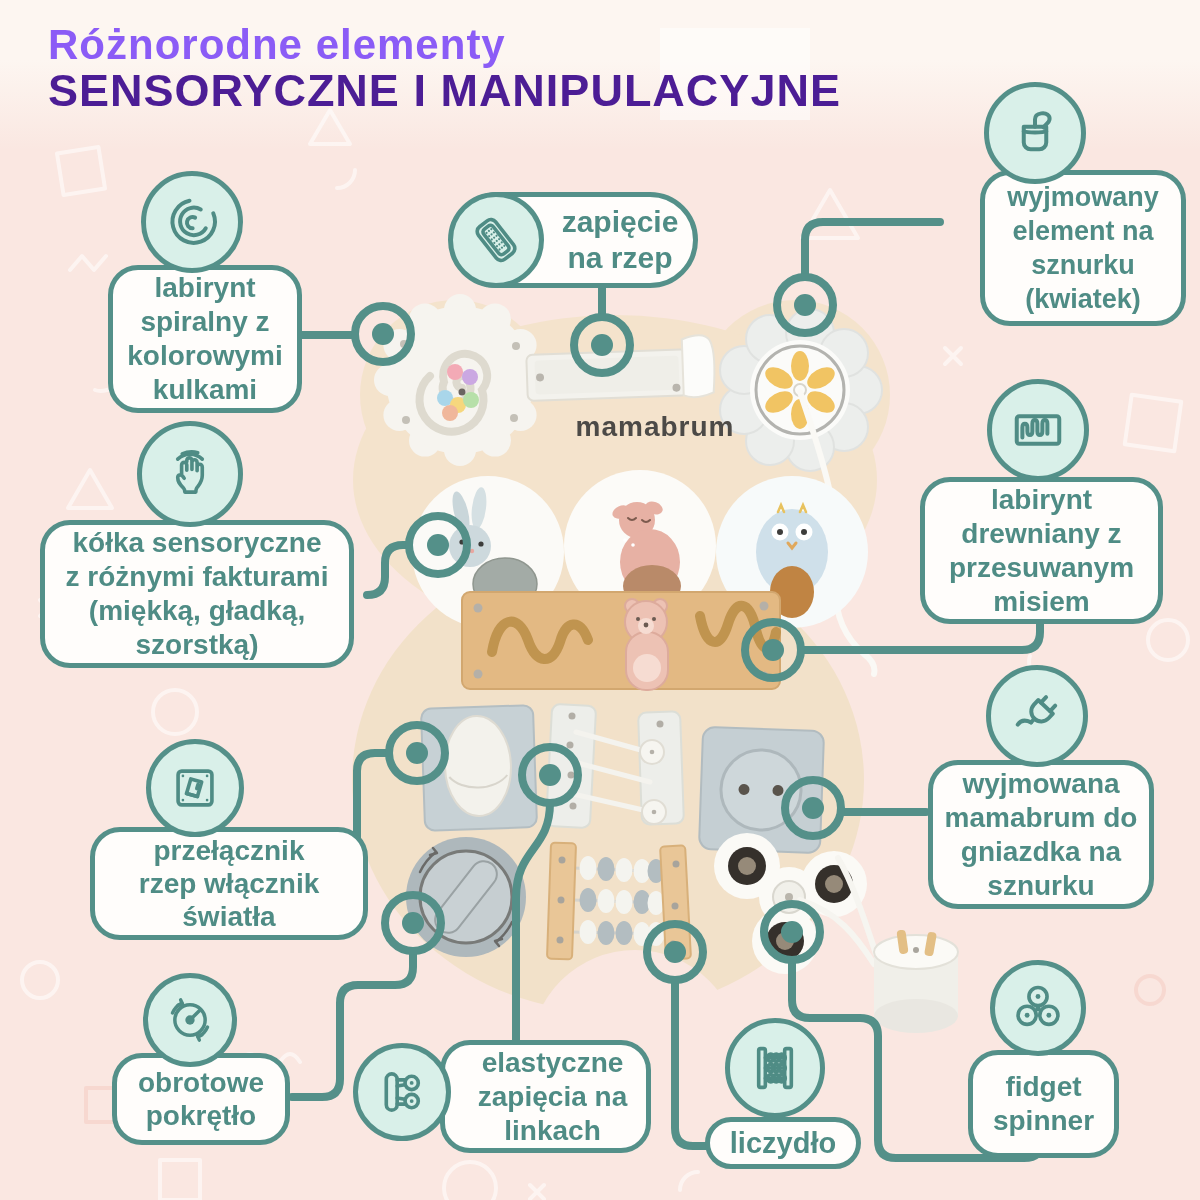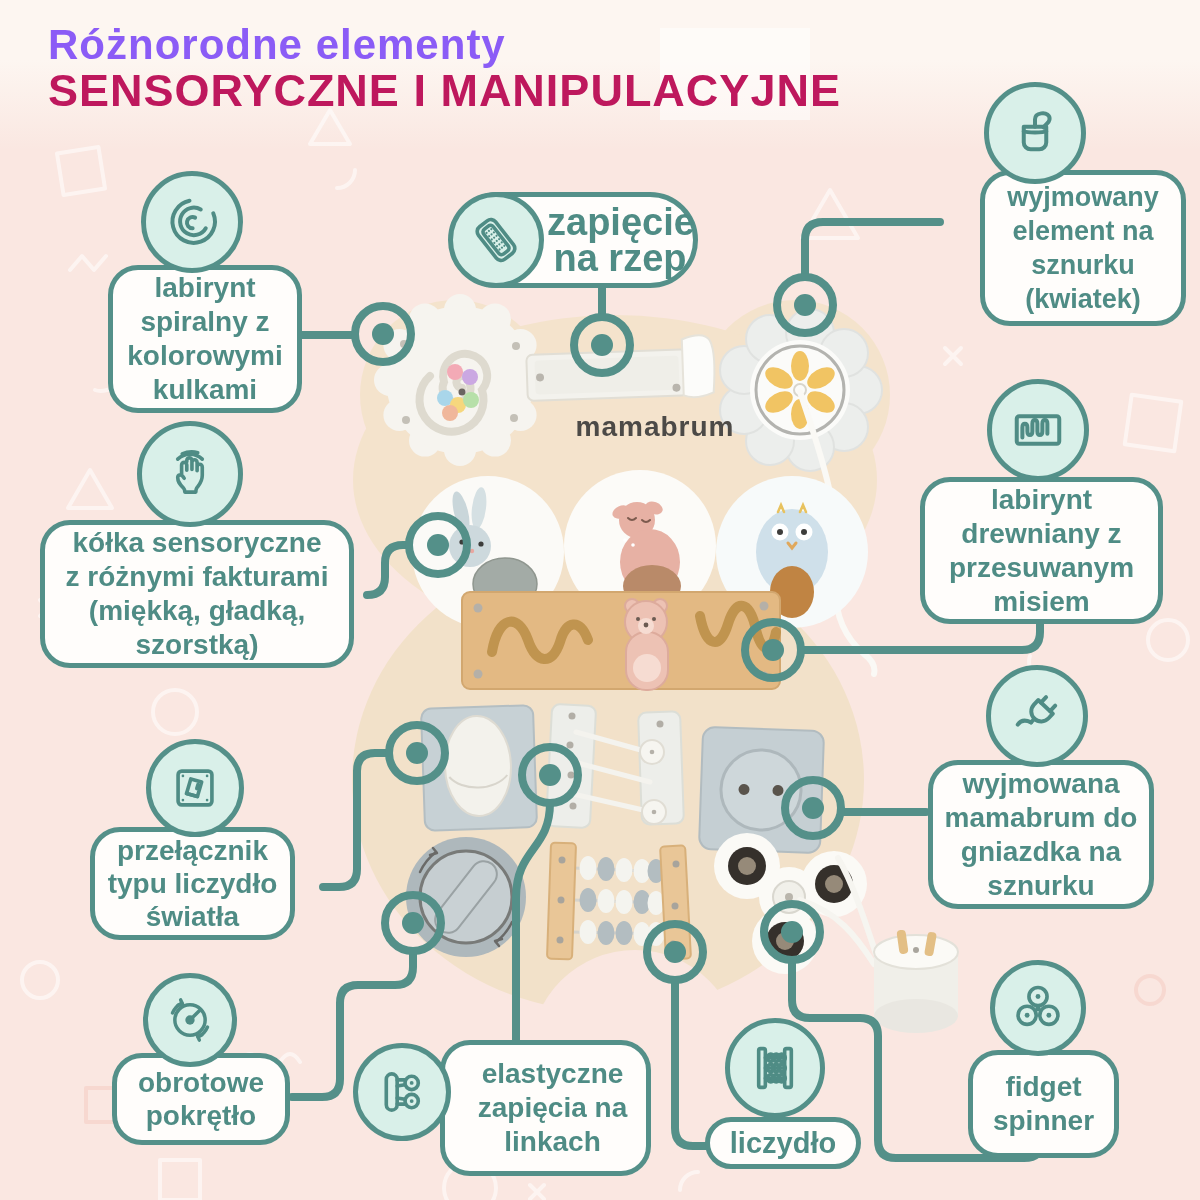--- a/index.html
+++ b/index.html
@@ -2,21 +2,21 @@
 <html><head>
 <meta charset="utf-8">
 <style>
   html,body{margin:0;padding:0;}
   .canvas{position:relative;width:1200px;height:1200px;background:#fae7e1;overflow:hidden;
           font-family:"Liberation Sans",sans-serif;}
   .topband{position:absolute;left:0;top:0;width:1200px;height:150px;
            background:linear-gradient(#fdf6f1 40%,rgba(253,246,241,0));z-index:0;}
   .title{position:absolute;left:48px;top:22px;z-index:5;line-height:1.08;}
   .t1{font-size:42px;color:#8b5cf6;font-weight:bold;letter-spacing:1px;}
-  .t2{font-size:45px;color:#be185d;font-weight:bold;letter-spacing:1px;}
+  .t2{font-size:45px;color:#4c1d95;font-weight:bold;letter-spacing:1px;}
   .callout{position:absolute;box-sizing:border-box;background:#fffdfb;border:5px solid #549089;
            border-radius:30px;color:#4f8c85;font-weight:bold;text-align:center;display:flex;
            flex-direction:column;justify-content:center;z-index:5;}
   .badge{position:absolute;box-sizing:border-box;background:#d9f0e9;border:5px solid #549089;
          border-radius:50%;display:flex;align-items:center;justify-content:center;z-index:6;}
   .badge.behind{z-index:4;}
   svg.bsvg{position:absolute;left:0;top:0;z-index:1;}
   svg.pattern{position:absolute;left:0;top:0;z-index:0;}
 </style>
 </head>
@@ -510,21 +510,21 @@
     </svg>
   </div>
 
   <div class="callout" style="left:108px;top:265px;width:194px;height:148px;font-size:28px;line-height:34px;">
     <div>labirynt</div>
     <div>spiralny z</div>
     <div>kolorowymi</div>
     <div>kulkami</div>
   </div>
 
-  <div class="callout" style="left:450px;top:192px;width:248px;height:96px;border-radius:48px;font-size:38px;line-height:36px;padding-left:92px;">
+  <div class="callout" style="left:450px;top:192px;width:248px;height:96px;border-radius:48px;font-size:30px;line-height:36px;padding-left:92px;">
     <div>zapięcie</div>
     <div>na rzep</div>
   </div>
 
   <div class="callout" style="left:940px;top:170px;width:206px;height:156px;font-size:27px;line-height:34px;margin-left:40px;">
     <div>wyjmowany</div>
     <div>element na</div>
     <div>sznurku</div>
     <div>(kwiatek)</div>
   </div>
@@ -536,39 +536,39 @@
     <div>misiem</div>
   </div>
 
   <div class="callout" style="left:40px;top:520px;width:314px;height:148px;font-size:28px;line-height:34px;">
     <div>kółka sensoryczne</div>
     <div>z różnymi fakturami</div>
     <div>(miękką, gładką,</div>
     <div>szorstką)</div>
   </div>
 
-  <div class="callout" style="left:90px;top:827px;width:205px;height:113px;font-size:28px;line-height:33px;">
+  <div class="callout" style="left:90px;top:827px;width:278px;height:113px;font-size:28px;line-height:33px;">
     <div>przełącznik</div>
-    <div>typu liczydło</div>
+    <div>rzep włącznik</div>
     <div>światła</div>
   </div>
 
   <div class="callout" style="left:928px;top:760px;width:226px;height:149px;font-size:28px;line-height:34px;">
     <div>wyjmowana</div>
     <div>mamabrum do</div>
     <div>gniazdka na</div>
     <div>sznurku</div>
   </div>
 
   <div class="callout" style="left:112px;top:1053px;width:178px;height:92px;font-size:28px;line-height:33px;">
     <div>obrotowe</div>
     <div>pokrętło</div>
   </div>
 
-  <div class="callout" style="left:440px;top:1040px;width:211px;height:136px;font-size:28px;line-height:34px;padding-left:14px;">
+  <div class="callout" style="left:440px;top:1040px;width:211px;height:113px;font-size:28px;line-height:34px;padding-left:14px;">
     <div>elastyczne</div>
     <div>zapięcia na</div>
     <div>linkach</div>
   </div>
 
   <div class="callout" style="left:705px;top:1117px;width:156px;height:52px;border-radius:26px;font-size:29px;line-height:30px;text-align:center;">
     <div>liczydło</div>
   </div>
 
   <div class="callout" style="left:968px;top:1050px;width:151px;height:108px;font-size:28px;line-height:34px;">

